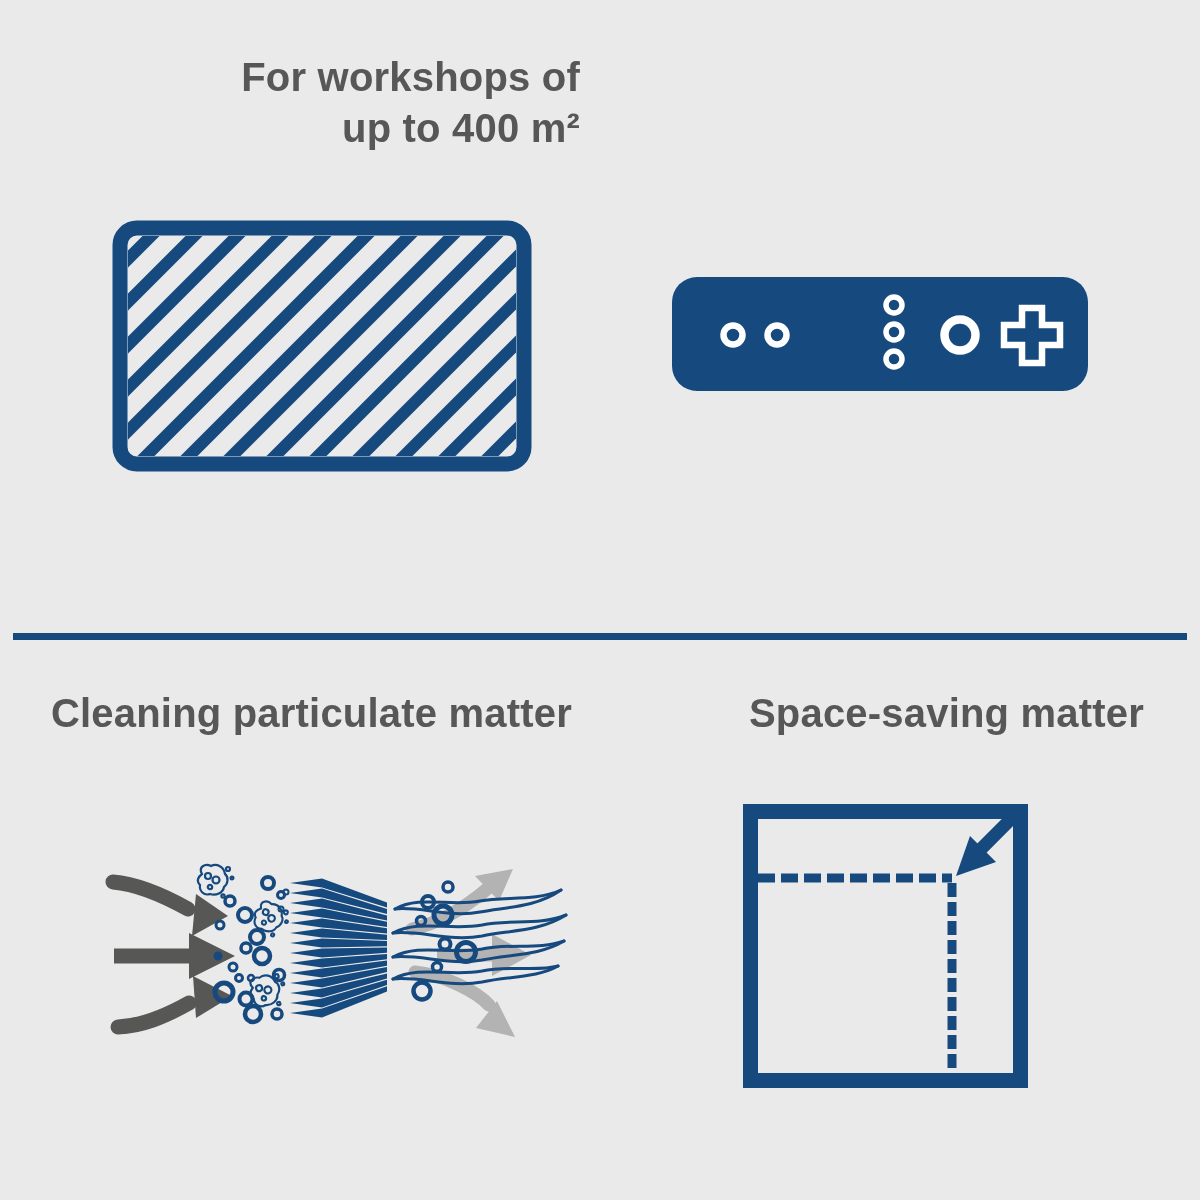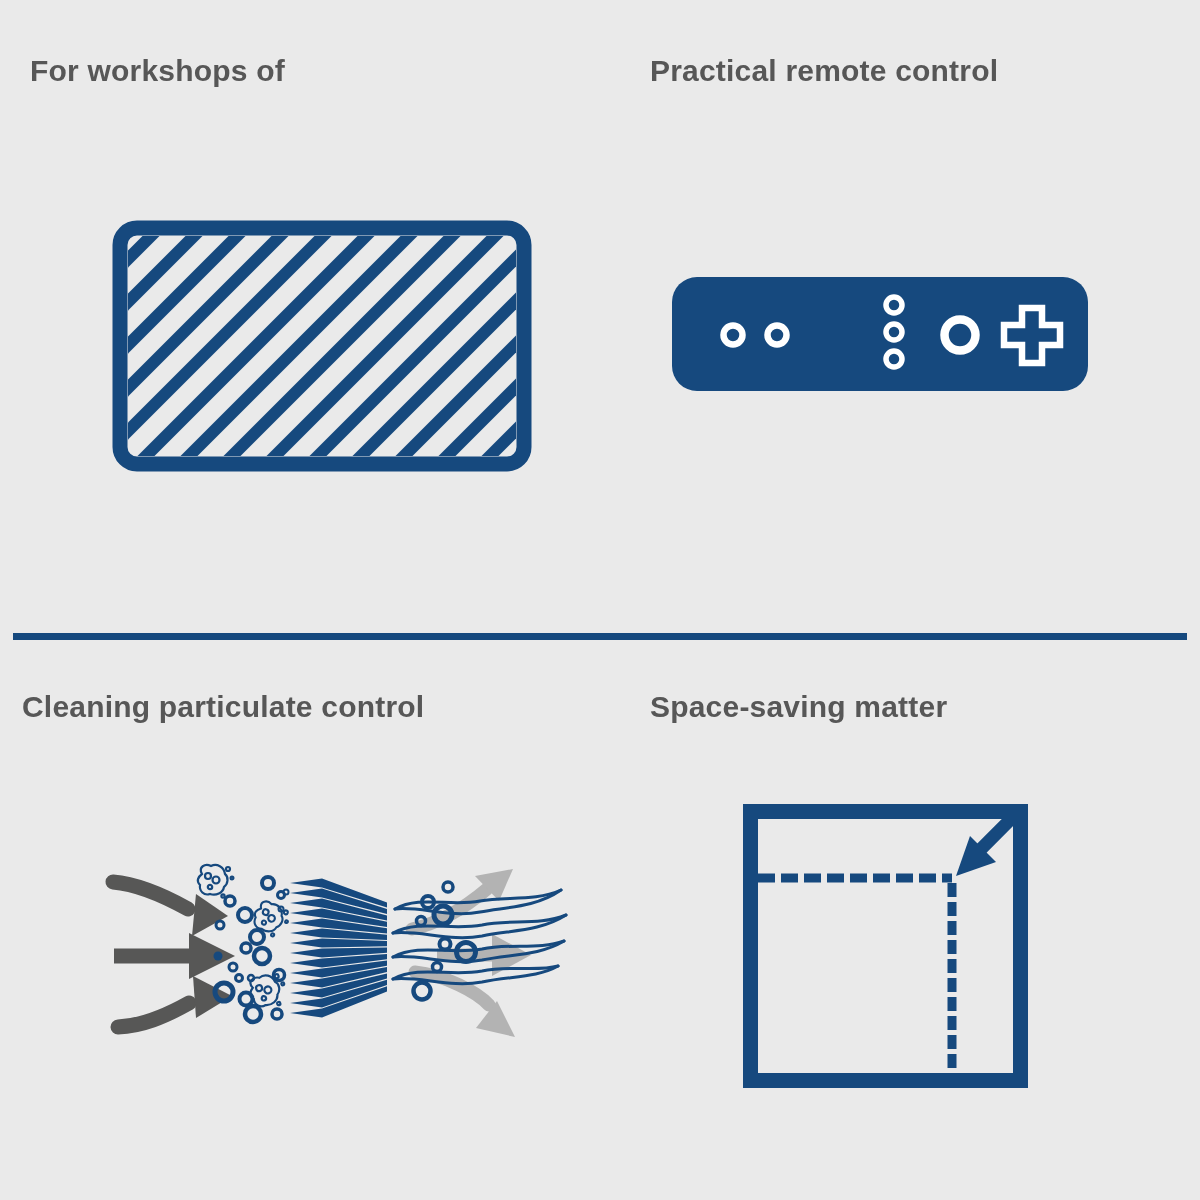--- a/index.html
+++ b/index.html
@@ -10,23 +10,23 @@
     --light-gray:#B3B3B3;
     --white:#FFFFFF;
   }
   html,body{margin:0;padding:0;}
   body{background:var(--background);font-family:"Liberation Sans",sans-serif;}
   .canvas{position:relative;width:1200px;height:1200px;background:var(--background);overflow:hidden;}
   .title{
     position:absolute;
     color:var(--title-gray);
     font-weight:bold;
-    font-size:30px;
+    font-size:40px;
     line-height:1.28;
-    text-align:left;
+    text-align:right;
     letter-spacing:0.2px;
   }
   .t-q1{left:30px;top:52px;width:550px;}
   .t-q2{left:650px;top:52px;width:490px;}
   .t-q3{left:22px;top:688px;width:550px;}
   .t-q4{left:650px;top:688px;width:494px;}
   .icon{position:absolute;}
   .i-q1{left:112px;top:220px;width:420px;height:252px;}
   .i-q2{left:672px;top:277px;width:416px;height:114px;}
   .i-q3{left:85px;top:845px;width:490px;height:280px;}
@@ -41,20 +41,21 @@
   .s-light{stroke:var(--light-gray);fill:none;}
   .s-white{stroke:var(--white);fill:none;}
 </style>
 </head>
 <body>
 
 <div class="canvas">
 
   <div class="title t-q1">
     <span style="display:block">For workshops of</span>
+    <span style="display:block">up to 400 m²</span>
   </div>
   <svg class="icon i-q1" viewBox="0 0 420 252" aria-hidden="true">
     <defs>
       <clipPath id="hatchClip">
           <rect x="16" y="16" width="388" height="220" rx="6"></rect>
         </clipPath>
     </defs>
     <g clip-path="url(#hatchClip)">
       <g class="s-blue" stroke-width="12">
         <line x1="-240" y1="252" x2="12" y2="0"></line>
@@ -70,37 +71,36 @@
         <line x1="190" y1="252" x2="442" y2="0"></line>
         <line x1="233" y1="252" x2="485" y2="0"></line>
         <line x1="276" y1="252" x2="528" y2="0"></line>
         <line x1="319" y1="252" x2="571" y2="0"></line>
         <line x1="362" y1="252" x2="614" y2="0"></line>
       </g>
     </g>
     <rect x="8" y="8" width="404" height="236" rx="17" class="s-blue" stroke-width="15"></rect>
   </svg>
 
-  <div class="title t-q2">Practical remote control</div>
   <svg class="icon i-q2" viewBox="0 0 416 114" aria-hidden="true">
     <rect x="0" y="0" width="416" height="114" rx="25" class="f-blue"></rect>
     <g>
       <circle cx="61" cy="58" r="9.5" class="s-white" stroke-width="6.5"></circle>
       <circle cx="105" cy="58" r="9.5" class="s-white" stroke-width="6.5"></circle>
       <circle cx="222" cy="28" r="8" class="s-white" stroke-width="5.5"></circle>
       <circle cx="222" cy="55" r="8" class="s-white" stroke-width="5.5"></circle>
       <circle cx="222" cy="82" r="8" class="s-white" stroke-width="5.5"></circle>
       <circle cx="288" cy="58" r="15.5" class="s-white" stroke-width="8.5"></circle>
       <path d="M350,31 L370,31 L370,48 L388,48 L388,68 L370,68 L370,86 L350,86 L350,68 L332,68 L332,48 L350,48 Z" class="s-white" stroke-width="6.5" stroke-linejoin="miter"></path>
     </g>
   </svg>
 
   <div class="divider"></div>
 
-  <div class="title t-q3">Cleaning particulate control</div>
+  <div class="title t-q3">Cleaning particulate matter</div>
   <svg class="icon i-q3" viewBox="0 0 490 280" aria-hidden="true">
     <defs>
       <g id="germ" class="s-blue" stroke-width="2.2">
         <path d="M-10,-6 C-14,-13 -7,-17 -1,-14 C5,-17 12,-13 13,-6 C17,-3 16,4 12,7 C11,13 4,16 -2,14 C-8,16 -13,11 -12,5 C-16,1 -14,-3 -10,-6 Z"></path>
         <circle cx="-4" cy="-4" r="3"></circle>
         <circle cx="4" cy="0" r="3.5"></circle>
         <circle cx="-2" cy="7" r="2.2"></circle>
         <circle cx="16" cy="-11" r="2"></circle>
         <circle cx="20" cy="-2" r="1.4"></circle>
         <circle cx="11" cy="16" r="1.6"></circle>

